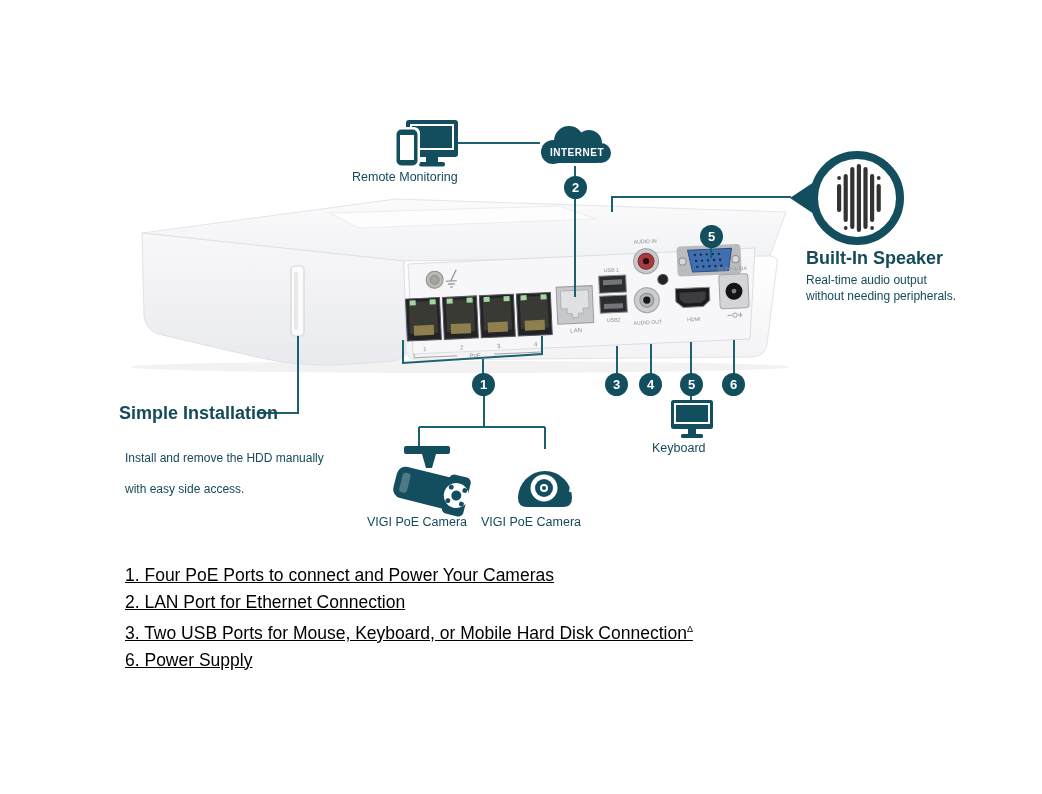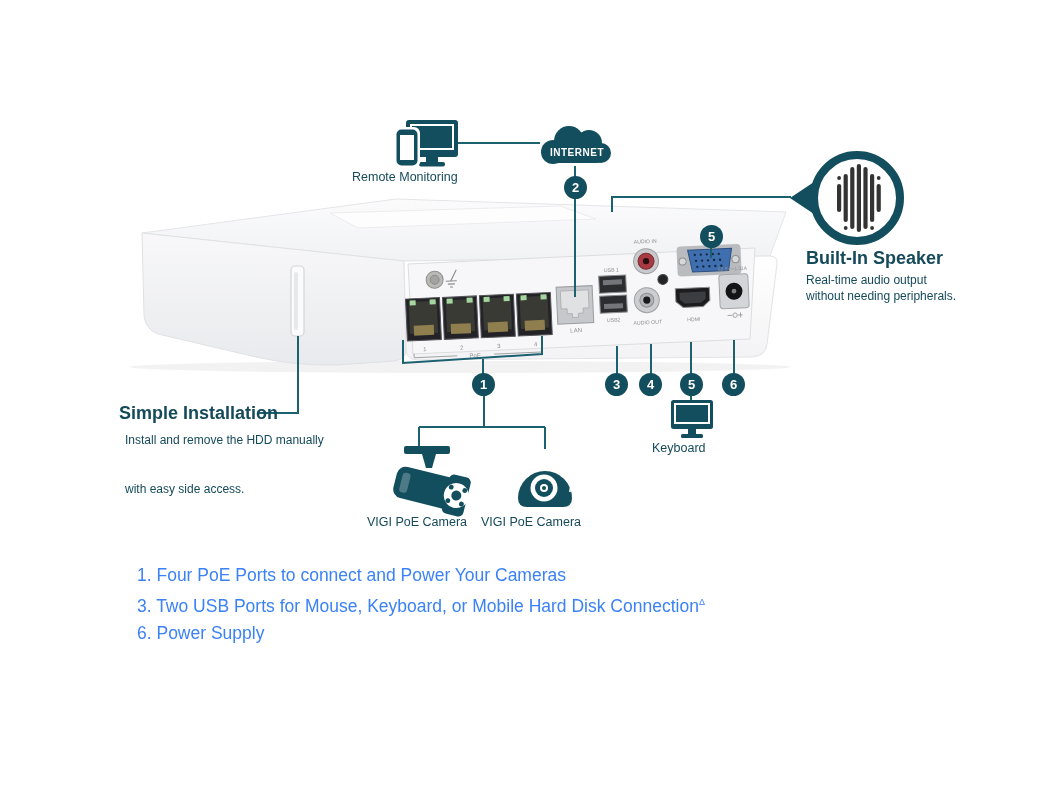--- a/index.html
+++ b/index.html
@@ -5,21 +5,21 @@
   html,body{margin:0;padding:0;background:#fff;}
   #canvas{position:relative;width:1042px;height:794px;background:#ffffff;overflow:hidden;
           font-family:"Liberation Sans",sans-serif;}
   svg{position:absolute;overflow:visible;}
   .badge{position:absolute;width:23px;height:23px;border-radius:50%;background:#124E5E;color:#fff;
          font-size:13px;font-weight:bold;line-height:23px;text-align:center;z-index:6;}
   .lbl{position:absolute;color:#154A5B;z-index:6;}
   .cap-title{font-size:18px;font-weight:bold;}
   .cap-desc{font-size:12px;line-height:16px;}
   .center{text-align:left;}
-  #features{position:absolute;left:137px;top:562px;color:#3b82f6;font-size:17.5px;line-height:26.9px;z-index:6;}
+  #features{position:absolute;left:125px;top:562px;color:#000000;font-size:17.5px;line-height:26.9px;z-index:6;text-decoration:underline;}
   #features .feat sup{font-size:9px;}
   .portlbl{fill:#8f9093;font-size:6px;}
   .tinylbl{fill:#8f9093;font-size:5.2px;}
 </style>
 </head>
 <body>
 
 <div id="canvas">
 
   <svg style="left:128px;top:192px;z-index:1" width="672" height="180" viewBox="128 192 672 180">
@@ -225,21 +225,21 @@
         <circle cx="872.1" cy="228" r="1.9"></circle>
       <rect x="876.6" y="184" width="4.2" height="28" rx="2.1"></rect>
         <circle cx="878.7" cy="178" r="1.9"></circle>
     </g>
   </svg>
   <div class="lbl cap-title" style="left:806px;top:248px;">Built-In Speaker</div>
   <div class="lbl cap-desc" style="left:806px;top:272px;">Real-time audio output</div>
   <div class="lbl cap-desc" style="left:806px;top:288px;">without needing peripherals.</div>
 
   <div class="lbl cap-title" style="left:119px;top:403px;">Simple Installation</div>
-  <div class="lbl cap-desc" style="left:125px;top:432px;">Install and remove the HDD manually</div>
+  <div class="lbl cap-desc" style="left:125px;top:450px;">Install and remove the HDD manually</div>
   <div class="lbl cap-desc" style="left:125px;top:441px;margin-top:40px;">with easy side access.</div>
 
   <div class="badge" style="left:564px;top:176px;">2</div>
   <div class="badge" style="left:700px;top:225px;">5</div>
   <div class="badge" style="left:472px;top:373px;">1</div>
   <div class="badge" style="left:605px;top:373px;">3</div>
   <div class="badge" style="left:639px;top:373px;">4</div>
   <div class="badge" style="left:680px;top:373px;">5</div>
   <div class="badge" style="left:722px;top:373px;">6</div>
 
@@ -273,17 +273,18 @@
   <svg style="left:668px;top:400px;z-index:5" width="48" height="40" viewBox="0 0 48 40">
     <rect x="3" y="0" width="42" height="29" rx="2.5" fill="#124E5E"></rect>
     <rect x="7" y="4" width="34" height="19" fill="none" stroke="#fff" stroke-width="2"></rect>
     <rect x="20" y="29" width="8" height="5" fill="#124E5E"></rect>
     <rect x="13" y="34" width="22" height="4" rx="1.5" fill="#124E5E"></rect>
   </svg>
   <div class="lbl center" style="left:652px;top:441px;width:80px;font-size:12.5px;">Keyboard</div>
 
   <div id="features">
     <div class="feat"><span>1. Four PoE Ports to connect and Power Your Cameras</span></div>
+    <div class="feat"><span>2. LAN Port for Ethernet Connection</span></div>
     <div class="feat"><span>3. Two USB Ports for Mouse, Keyboard, or Mobile Hard Disk Connection</span><sup>Δ</sup></div>
     <div class="feat"><span>6. Power Supply</span></div>
   </div>
 
 </div>
 
 </body></html>

